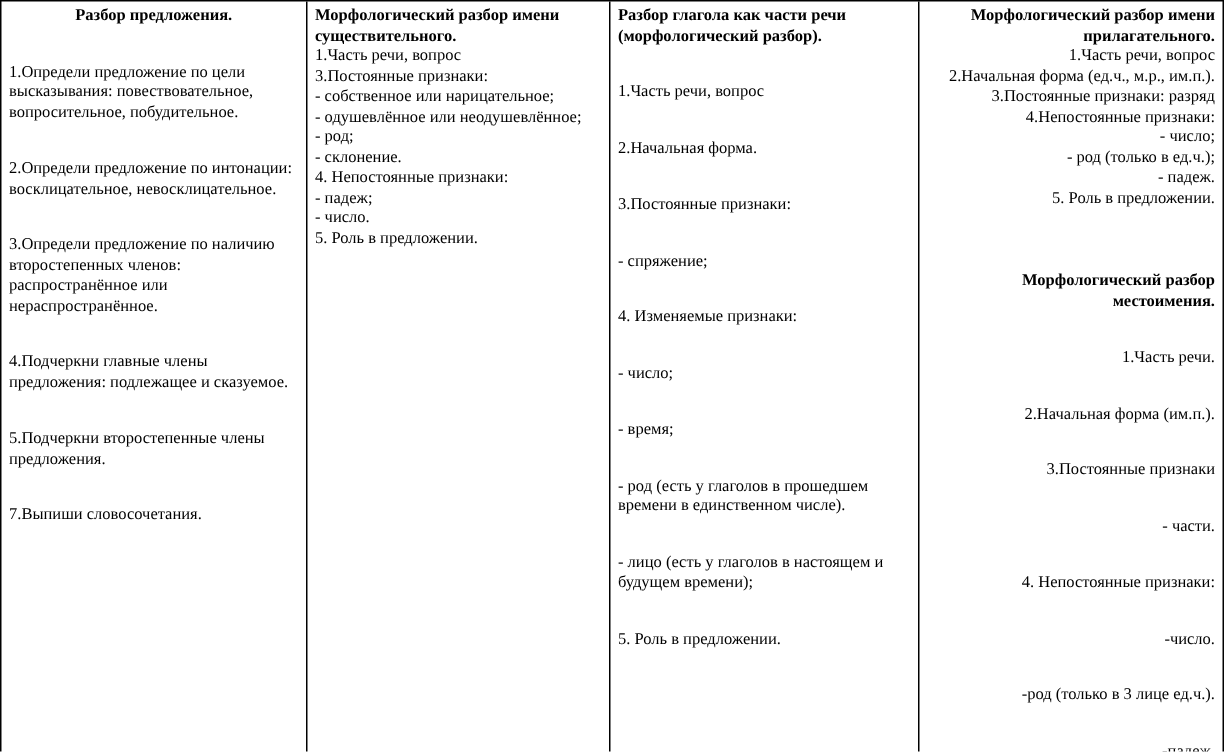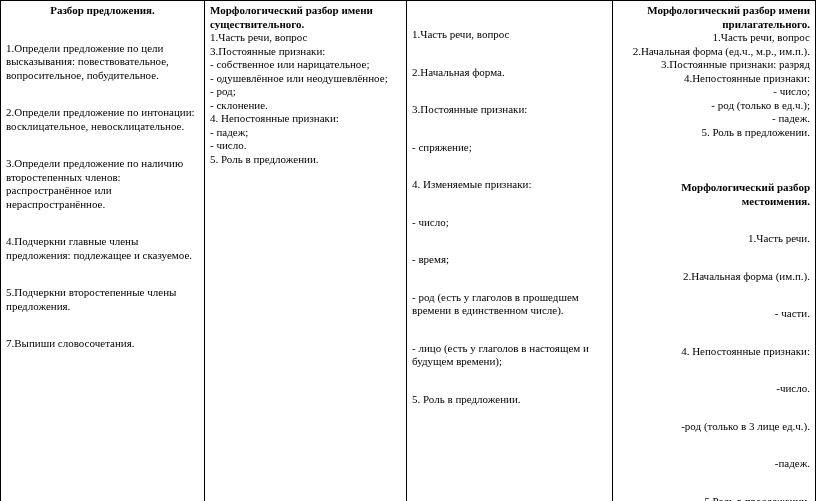--- a/index.html
+++ b/index.html
@@ -72,20 +72,21 @@
         <div class="para">- собственное или нарицательное;</div>
         <div class="para">- одушевлённое или неодушевлённое;</div>
         <div class="para">- род;</div>
         <div class="para">- склонение.</div>
         <div class="para">4. Непостоянные признаки:</div>
         <div class="para">- падеж;</div>
         <div class="para">- число.</div>
         <div class="para">5. Роль в предложении.</div>
       </div>
       <div class="col">
+        <div class="para b">Разбор глагола как части речи (морфологический разбор).</div>
         <div class="para gap">1.Часть речи, вопрос</div>
         <div class="para gap">2.Начальная форма.</div>
         <div class="para gap">3.Постоянные признаки:</div>
         <div class="para gap">- спряжение;</div>
         <div class="para gap">4. Изменяемые признаки:</div>
         <div class="para gap">- число;</div>
         <div class="para gap">- время;</div>
         <div class="para gap">- род (есть у глаголов в прошедшем времени в единственном числе).</div>
         <div class="para gap">- лицо (есть у глаголов в настоящем и будущем времени);</div>
         <div class="para gap">5. Роль в предложении.</div>
@@ -96,20 +97,21 @@
         <div class="para">2.Начальная форма (ед.ч., м.р., им.п.).</div>
         <div class="para">3.Постоянные признаки: разряд</div>
         <div class="para">4.Непостоянные признаки:</div>
         <div class="para">- число;</div>
         <div class="para">- род (только в ед.ч.);</div>
         <div class="para">- падеж.</div>
         <div class="para">5. Роль в предложении.</div>
         <div class="para b gap-lg">Морфологический разбор местоимения.</div>
         <div class="para gap">1.Часть речи.</div>
         <div class="para gap">2.Начальная форма (им.п.).</div>
+        <div class="para gap">3.Постоянные признаки</div>
         <div class="para gap">- части.</div>
         <div class="para gap">4. Непостоянные признаки:</div>
         <div class="para gap">-число.</div>
         <div class="para gap">-род (только в 3 лице ед.ч.).</div>
         <div class="para gap">-падеж.</div>
         <div class="para gap">5.Роль в предложении.</div>
       </div>
     </div>
 </div>
 

